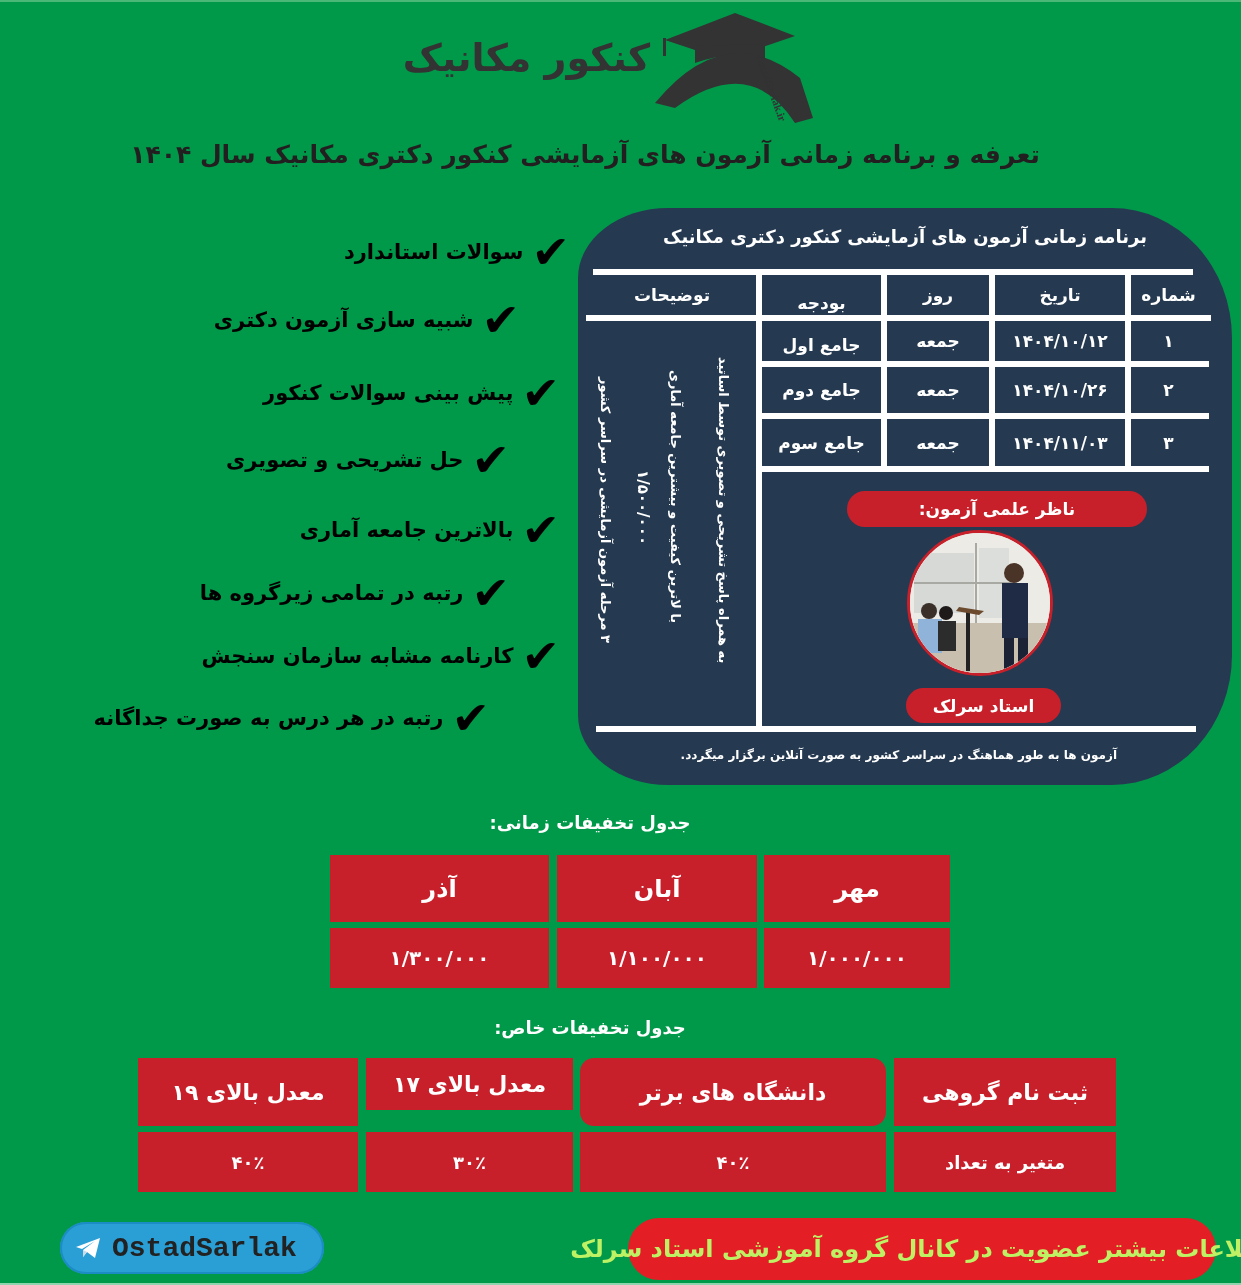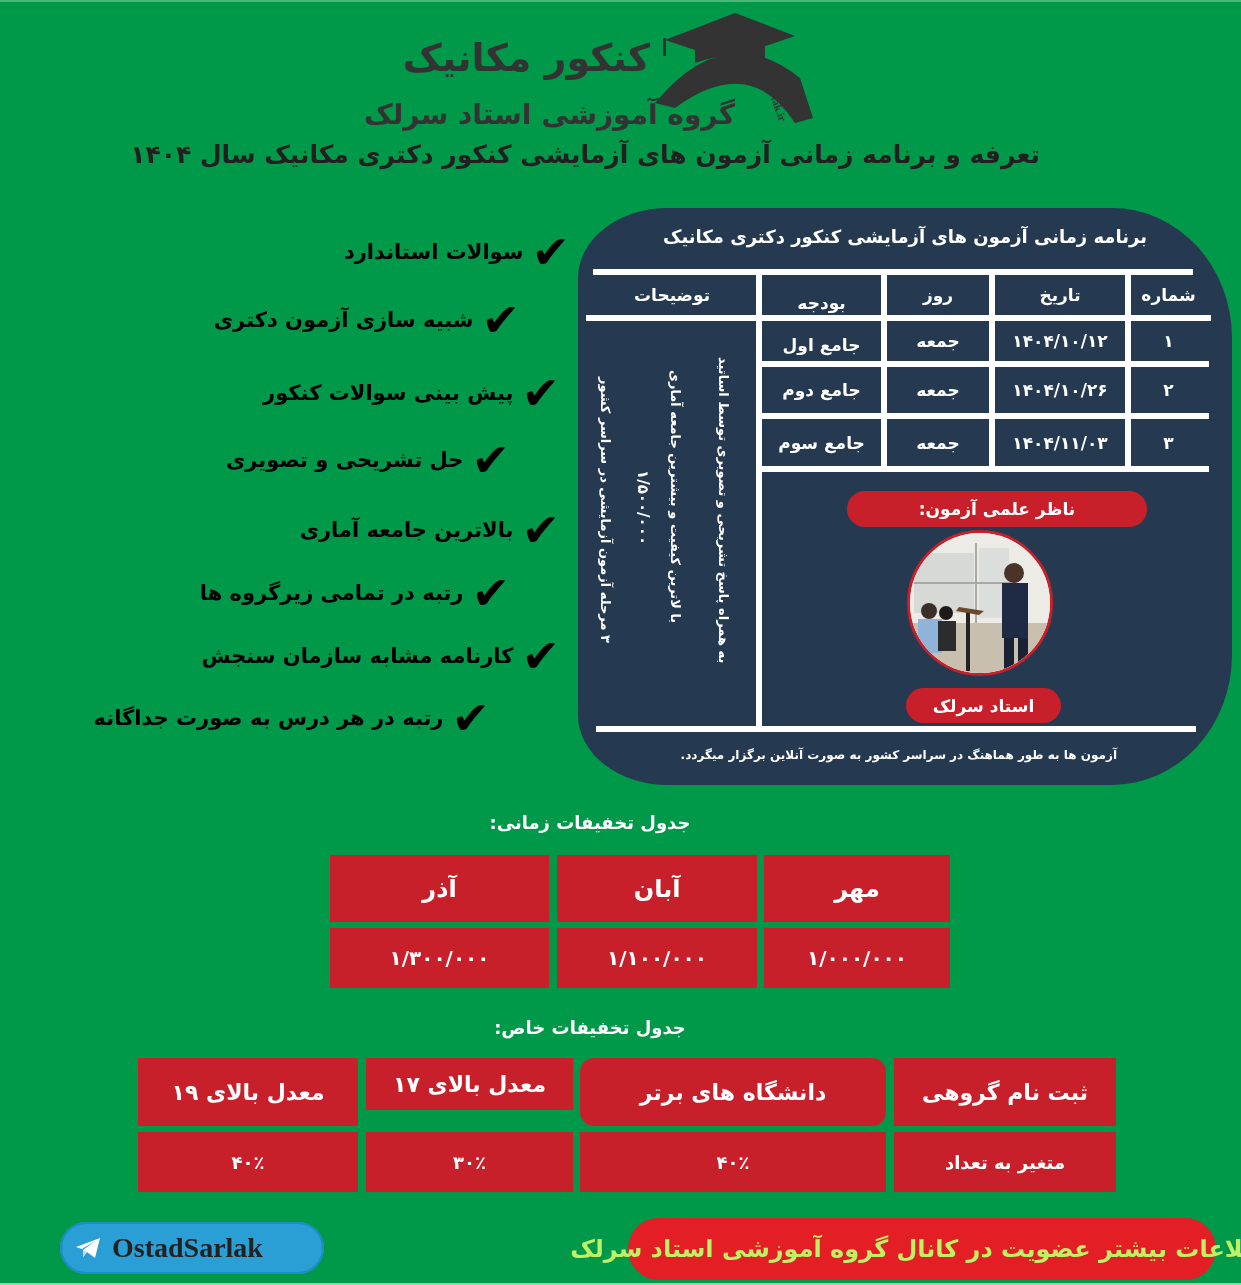--- a/index.html
+++ b/index.html
@@ -86,42 +86,41 @@
       display: flex; align-items: center; justify-content: center;
     }
 
     
     .tg-btn {
       position: absolute; left: 60px; top: 1222px; width: 264px; height: 52px; border-radius: 26px;
       background: #2a9fd6; display: flex; align-items: center; direction: ltr; padding-left: 14px;
       box-shadow: 0 0 0 2px #1c8cc4 inset;
     }
     .tg-label {
-      font-family: Liberation Serif, serif; font-size: 28px; font-weight: bold; color: #222; margin-left: 10px; white-space: nowrap;
+      font-family: Liberation Mono, monospace; font-size: 28px; font-weight: bold; color: #222; margin-left: 10px; white-space: nowrap;
     }
     .channel-btn {
       position: absolute; left: 628px; top: 1218px; width: 588px; height: 62px; border-radius: 31px;
       background: #e31e25; color: #bef264; font-weight: bold; font-size: 24px; white-space: nowrap;
       display: flex; align-items: center; justify-content: center;
     }
   </style>
 </head>
 <body>
 
 <div class="top-line"></div>
 
 <div class="logo">
   <svg class="logo-cap" viewBox="0 0 160 125">
     <polygon points="10,32 80,5 140,28 70,52" fill="#333"></polygon>
     <rect x="8" y="30" width="3" height="18" fill="#333"></rect>
     <path d="M40,38 L40,55 Q75,42 110,52 L110,36 Z" fill="#333"></path>
     <path d="M0,95 Q70,10 145,70 L158,110 L140,115 Q95,45 20,100 Z" fill="#333"></path>
   </svg>
   <div class="logo-title">کنکور مکانیک</div>
-  <div class="logo-sub">گروه آموزشی استاد سرلک</div>
   <div class="logo-site">OstadSarlak.ir</div>
 </div>
 
 <div class="main-title">تعرفه و برنامه زمانی آزمون های آزمایشی کنکور دکتری مکانیک سال ۱۴۰۴</div>
 
 <div class="features">
   <div class="feature" style="right:10px; top:4px;">
     <span class="check">✔</span>
     <span class="ftext">سوالات استاندارد</span>
   </div>

